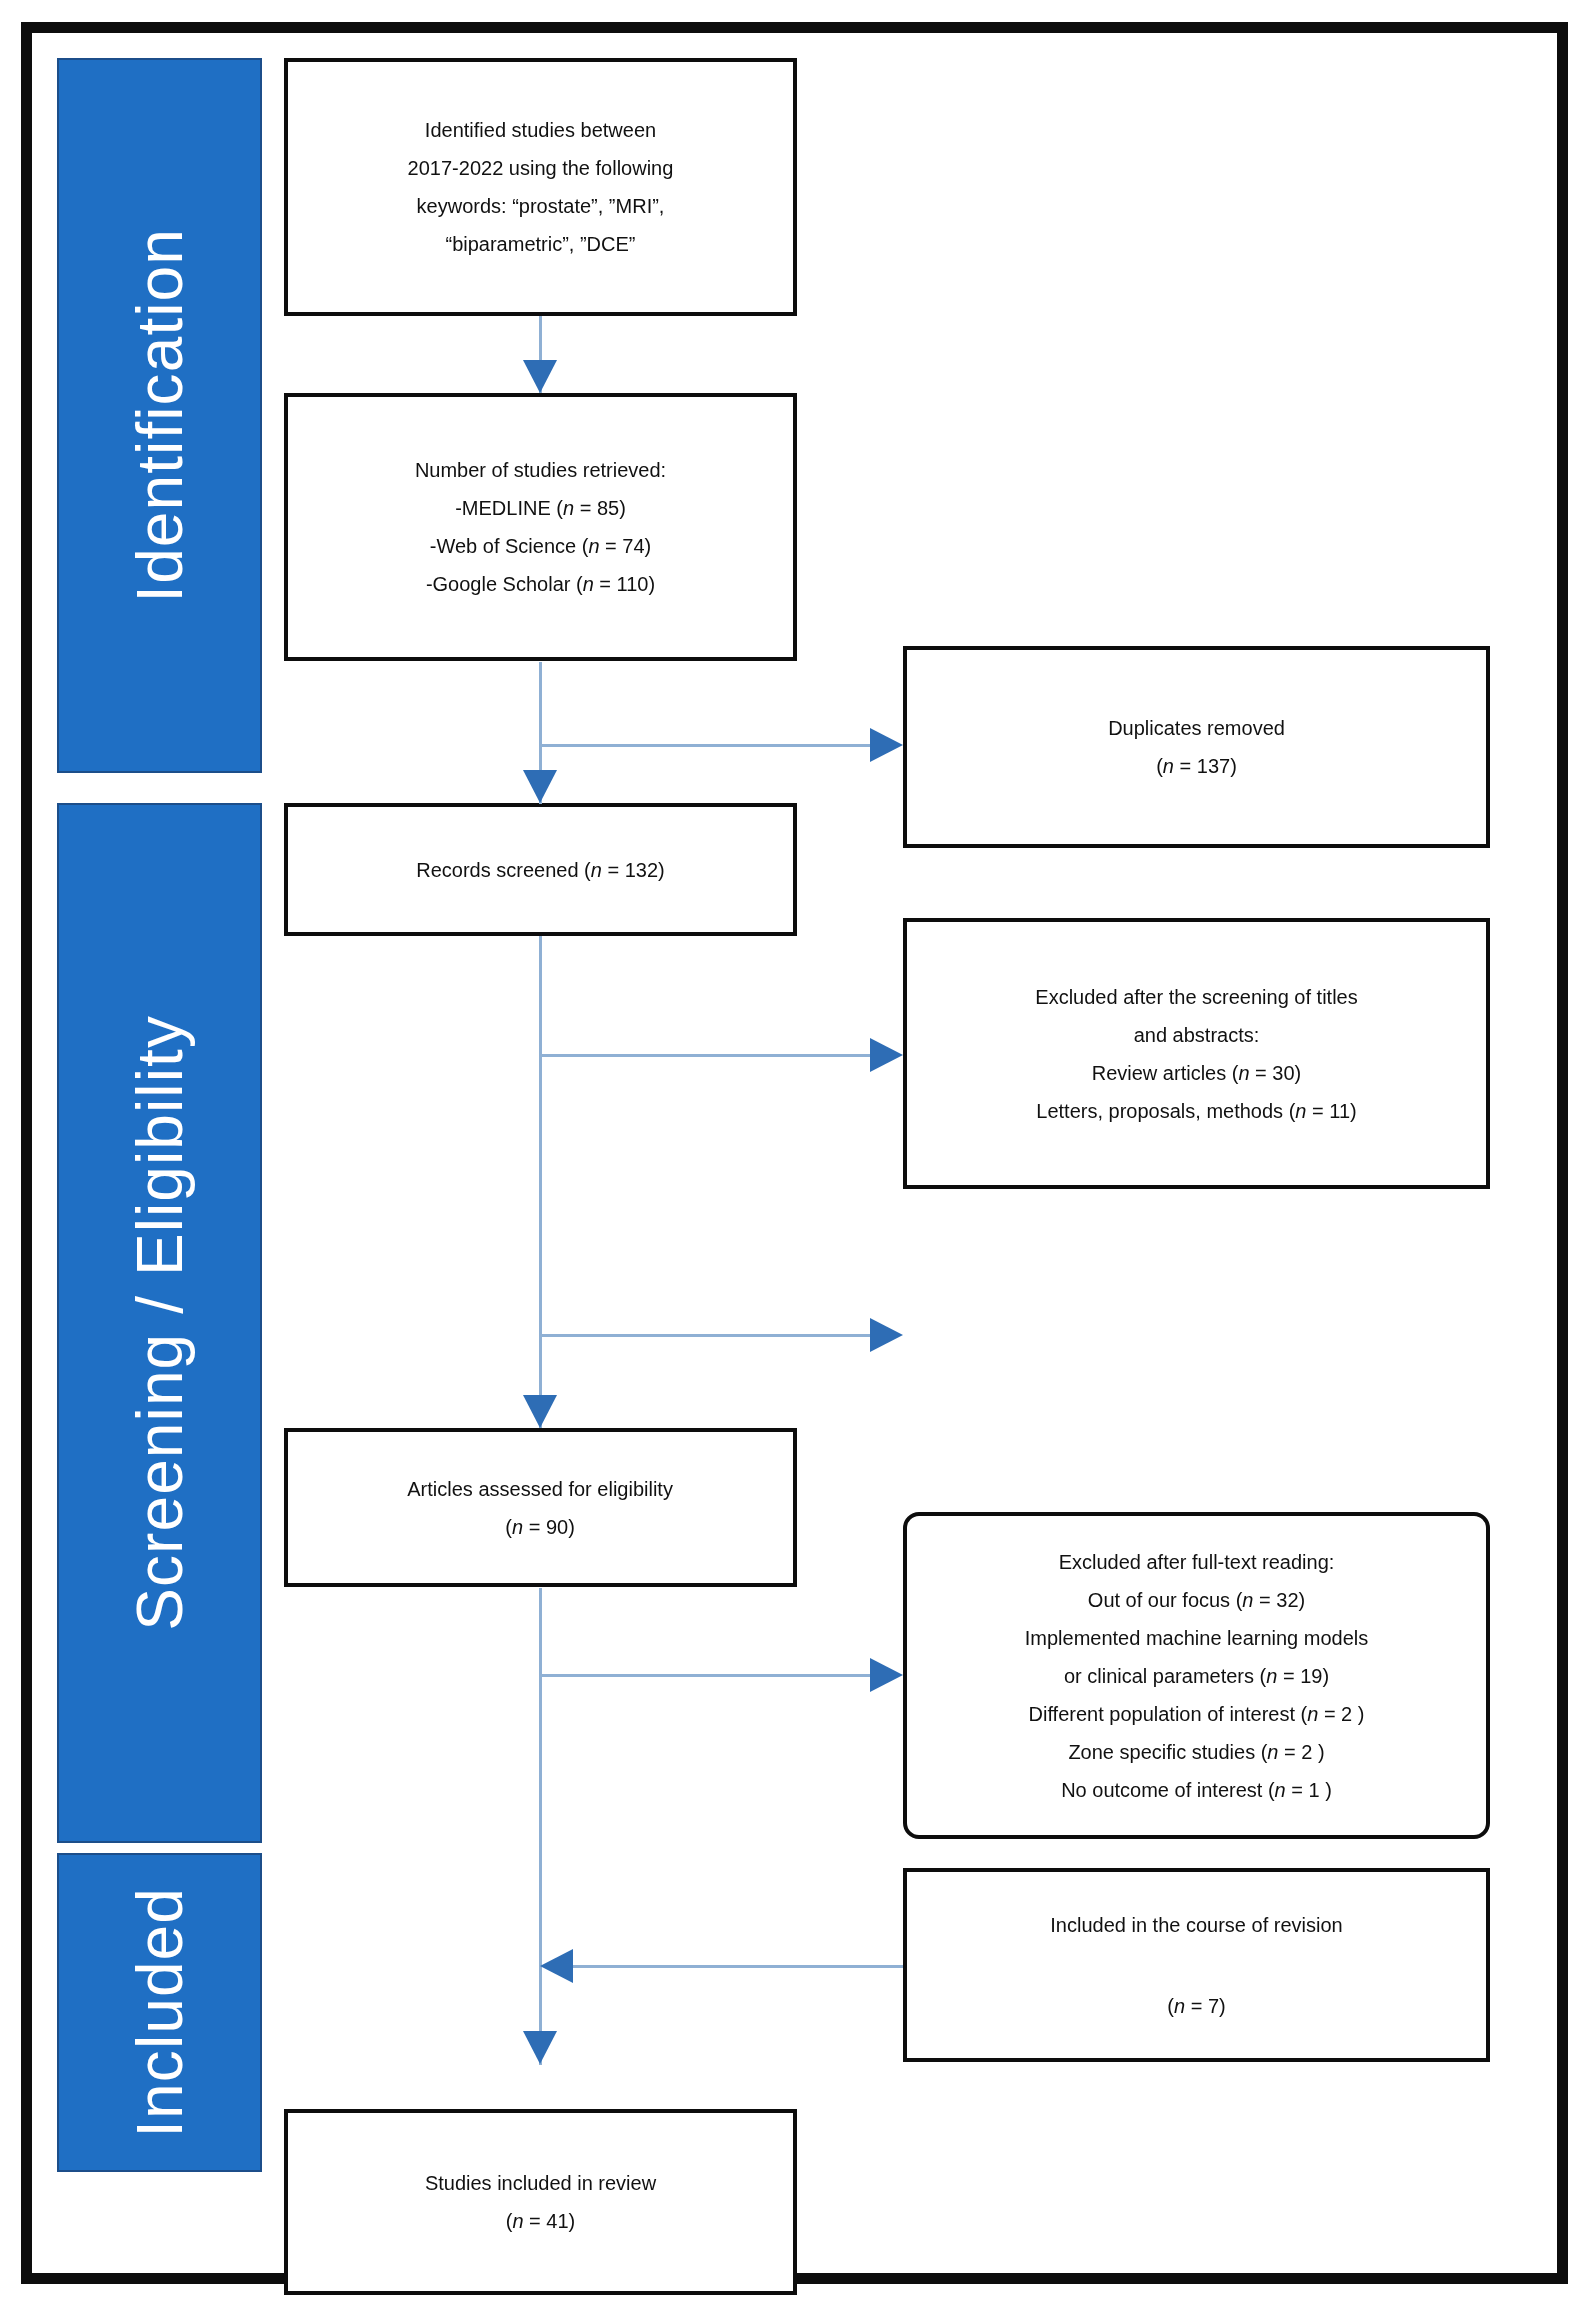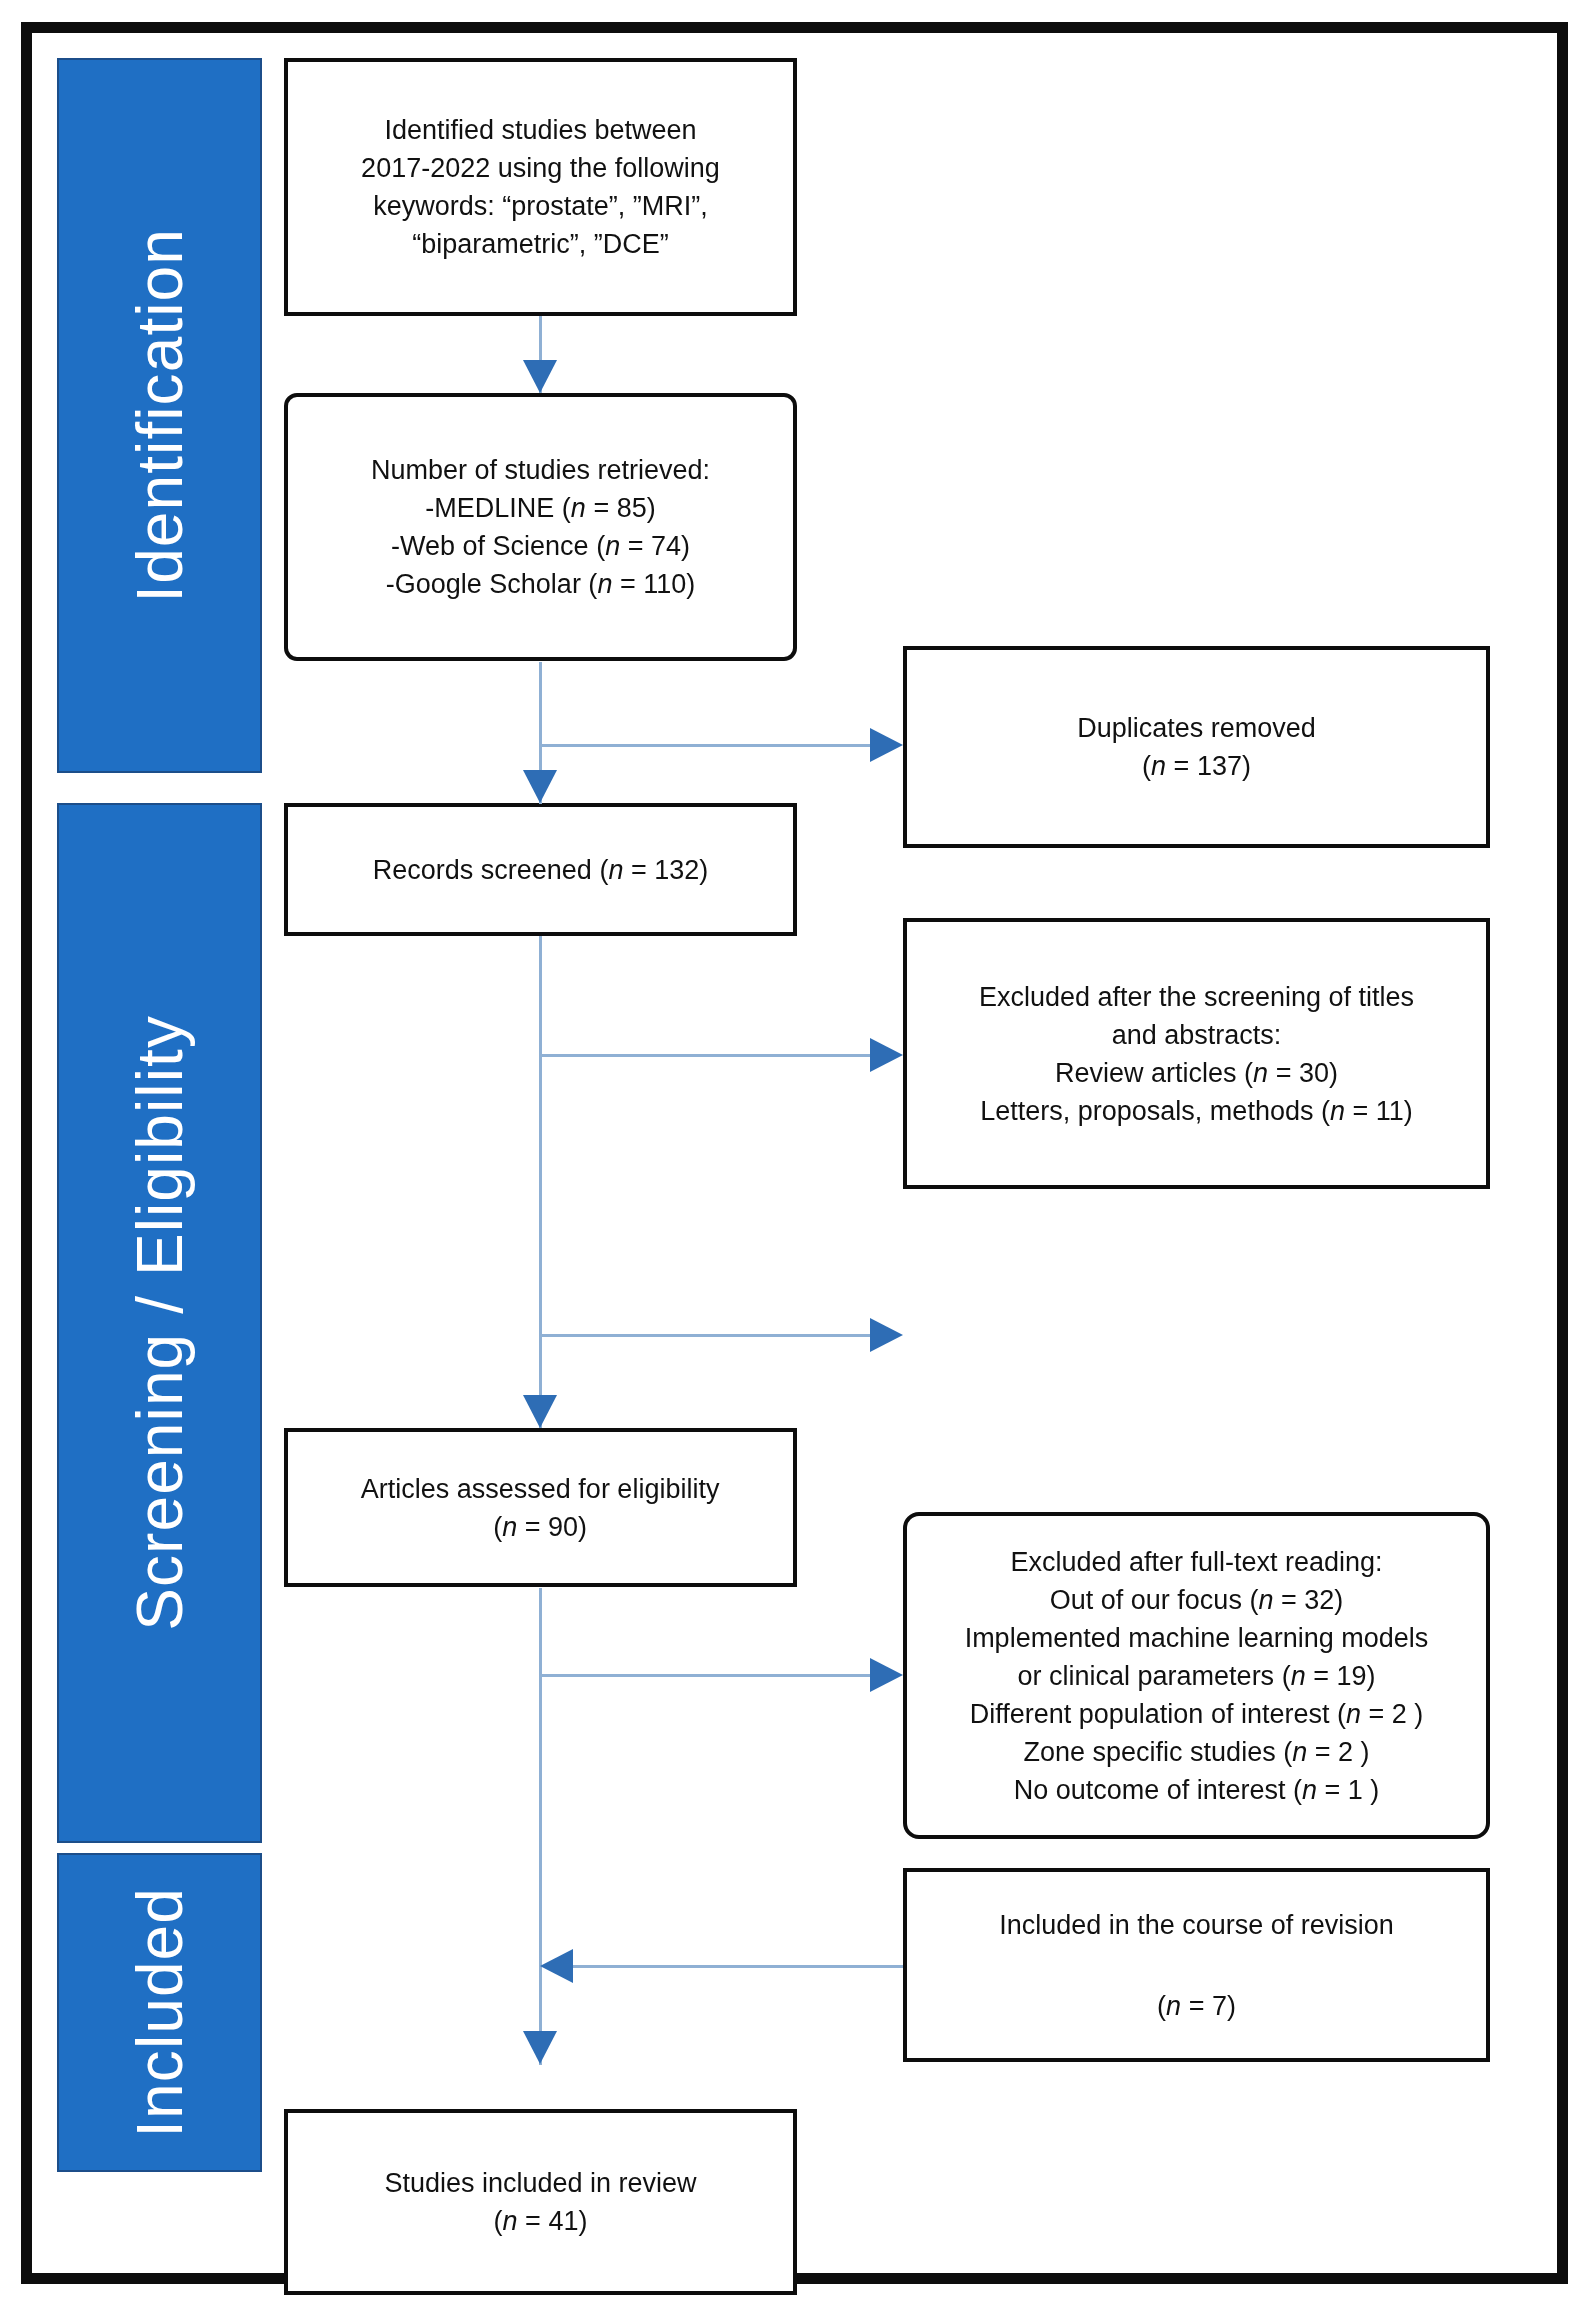--- a/index.html
+++ b/index.html
@@ -49,27 +49,27 @@
     background: #ffffff;
     border: 4.8px solid #0d0d0d;
     display: flex;
     flex-direction: column;
     align-items: center;
     justify-content: center;
     text-align: center;
     padding: 5.3px 12.8px;
   }
   .box .ln {
-    font-size: 27px;
+    font-size: 20px;
     line-height: 38px;
     white-space: nowrap;
   }
   
   #b-identified { left: 284px;  top: 58px;  width: 513px;  height: 258px; }
-  #b-retrieved  { left: 284px;  top: 393px;  width: 513px;  height: 268px; border-radius: 13px; }
+  #b-retrieved  { left: 284px;  top: 393px;  width: 513px;  height: 268px; }
   #b-screened   { left: 284px;  top: 803px; width: 513px;  height: 133px; }
   #b-assessed   { left: 284px;  top: 1428px; width: 513px;  height: 159px; padding-left: 12px; }
   #b-included   { left: 284px;  top: 2064px; width: 513px;  height: 186px; margin-top: 45px; }
   
   #b-duplicates    { left: 903px; top: 646px; width: 587px; height: 202px; }
   #b-excl-screen   { left: 903px; top: 918px; width: 587px; height: 271px; }
   #b-excl-access   { left: 903px; top: 1233px; width: 587px; height: 207px; }
   #b-excl-fulltext { left: 903px; top: 1512px; width: 587px; height: 327px; border-radius: 16px; }
   #b-incl-revision { left: 903px; top: 1868px; width: 587px; height: 194px; gap: 43px; }
   

